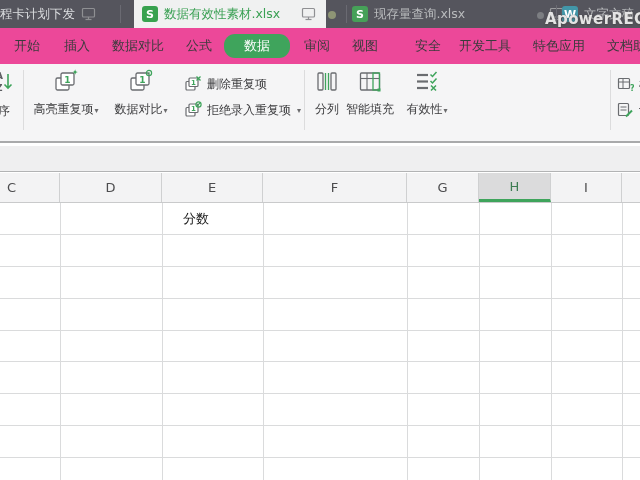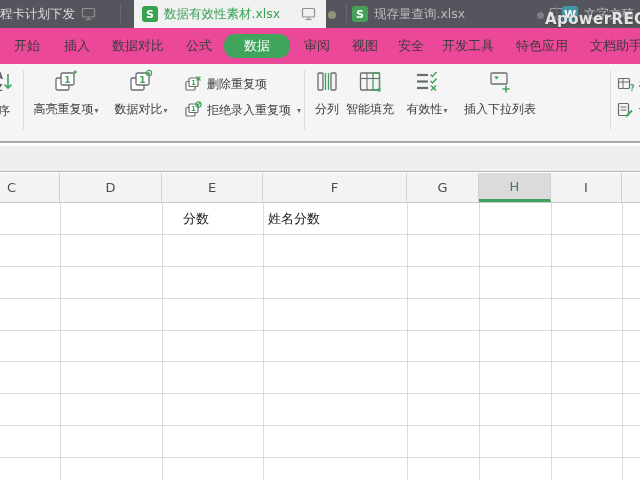--- a/index.html
+++ b/index.html
@@ -120,21 +120,21 @@
   </div>
 
   <div class="ribbontabs">
     <span class="rtab" style="margin-left:14px">开始</span>
     <span class="rtab" style="margin-left:24px">插入</span>
     <span class="rtab" style="margin-left:22px">数据对比</span>
     <span class="rtab" style="margin-left:22px">公式</span>
     <span class="rtab rtab-pill" style="margin-left:12px">数据</span>
     <span class="rtab" style="margin-left:14px">审阅</span>
     <span class="rtab" style="margin-left:22px">视图</span>
-    <span class="rtab" style="margin-left:20px">安全</span>
+    <span class="rtab" style="margin-left:37px">安全</span>
     <span class="rtab" style="margin-left:18px">开发工具</span>
     <span class="rtab" style="margin-left:22px">特色应用</span>
     <span class="rtab" style="margin-left:22px">文档助手</span>
   </div>
 
   <div class="ribbon">
 
     <div class="rbtn" style="left:-12px;width:32px">
       <svg width="22" height="30" viewBox="0 0 22 30">
         <text x="3" y="11" font-size="9" fill="#5c5e62" font-weight="bold">A</text>
@@ -218,28 +218,20 @@
         <line x1="3" y1="7" x2="14" y2="7" stroke="#6a6c70" stroke-width="2.2"></line>
         <line x1="3" y1="13.5" x2="14" y2="13.5" stroke="#6a6c70" stroke-width="2.2"></line>
         <line x1="3" y1="20" x2="14" y2="20" stroke="#6a6c70" stroke-width="2.2"></line>
         <path d="M16.5 6.5 l2 2 l4 -4.5" fill="none" stroke="#3fa45c" stroke-width="1.5"></path>
         <path d="M16.5 13 l2 2 l4 -4.5" fill="none" stroke="#3fa45c" stroke-width="1.5"></path>
         <path d="M17 17.5 l5 5 M22 17.5 l-5 5" stroke="#3fa45c" stroke-width="1.5"></path>
       </svg>
       <span class="lbl"><span>有效性</span><span class="caret">▾</span></span>
     </div>
 
-    <div class="rbtn" style="left:458px;width:84px">
-      <svg width="26" height="28" viewBox="0 0 26 28">
-        <rect x="4" y="5" width="16" height="11" rx="1" fill="none" stroke="#6a6c70" stroke-width="1.3"></rect>
-        <polygon points="7,8.5 12,8.5 9.5,11.5" fill="#3fa45c"></polygon>
-        <path d="M19 17.5 v7 M15.5 21 h7" stroke="#3fa45c" stroke-width="1.6"></path>
-      </svg>
-      <span class="lbl">插入下拉列表</span>
-    </div>
 
 
     <div class="rsep" style="left:610px"></div>
 
     <div class="sgroup" style="left:617px;top:9px">
       <div class="srow">
         <svg width="17" height="17" viewBox="0 0 17 17">
           <rect x="1.5" y="2.5" width="11" height="10" rx="1" fill="none" stroke="#6a6c70" stroke-width="1.2"></rect>
           <line x1="1.5" y1="6" x2="12.5" y2="6" stroke="#6a6c70" stroke-width="1"></line>
           <line x1="6" y1="2.5" x2="6" y2="12.5" stroke="#6a6c70" stroke-width="1"></line>
@@ -284,16 +276,15 @@
     <div class="hline" style="top:31px"></div>
     <div class="hline" style="top:63px"></div>
     <div class="hline" style="top:95px"></div>
     <div class="hline" style="top:127px"></div>
     <div class="hline" style="top:158px"></div>
     <div class="hline" style="top:190px"></div>
     <div class="hline" style="top:222px"></div>
     <div class="hline" style="top:254px"></div>
 
     <div class="cell" style="left:178px;width:101px">分数</div>
-    <div class="cell" style="left:263px;width:144px">姓名分数</div>
   </div>
 
 </div>
 
 </body></html>

